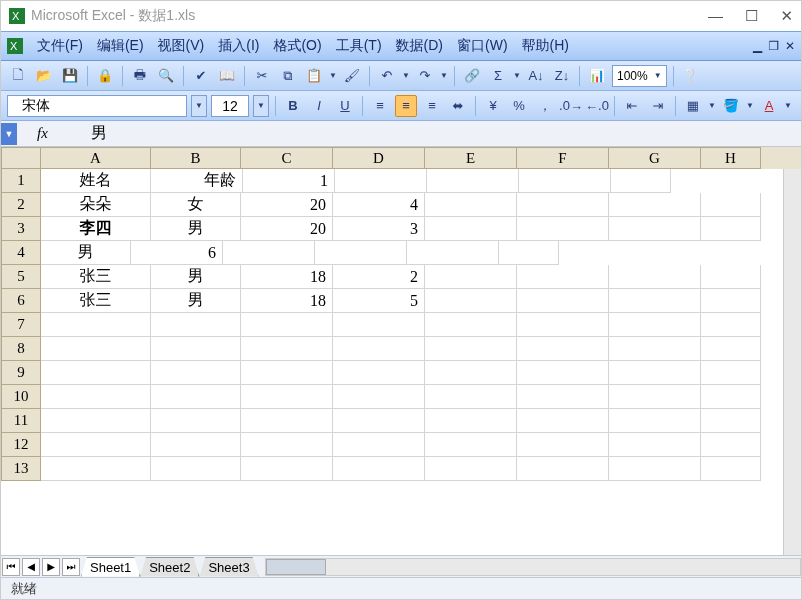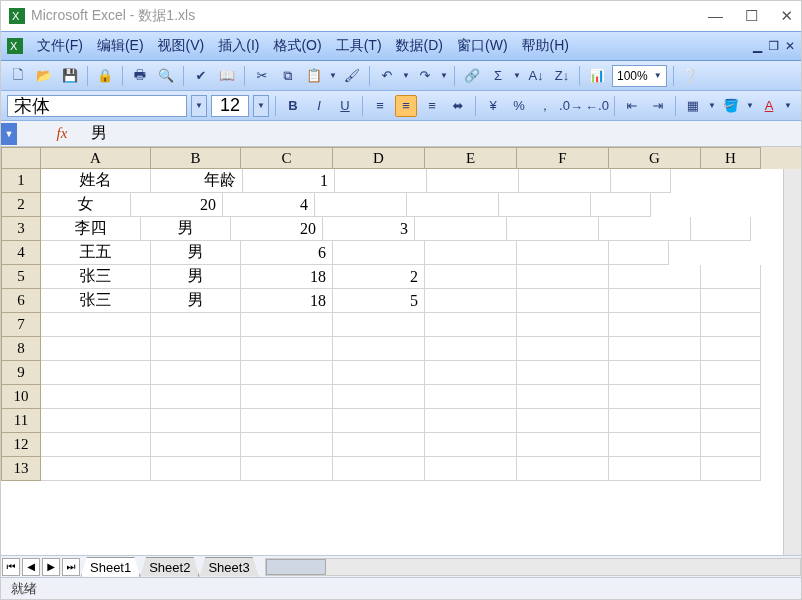--- a/index.html
+++ b/index.html
@@ -14,28 +14,28 @@
 .menubar .spacer { flex:1; }
 .menubar .win-icons { display:flex; gap:6px; color:#1b2d6b; }
 .menubar .win-icons span { font-size:12px; cursor:pointer; }
 .toolbar { height: 30px; background: linear-gradient(#dbe9ff, #b8d3f7); display:flex; align-items:center; padding:0 6px; gap:4px; border-bottom:1px solid #8fb3e4; overflow:hidden;}
 .tbtn { width:22px; height:22px; display:flex; align-items:center; justify-content:center; font-size:13px; color:#2a3f7a; cursor:pointer; border-radius:2px; }
 .tsep { width:1px; height:20px; background:#8fb3e4; margin:0 2px; }
 .tdrop { width:8px; font-size:8px; color:#2a3f7a; display:flex; align-items:center; cursor:pointer;}
 .zoom-box { display:flex; align-items:center; height:22px; background:#fff; border:1px solid #7a9fd4; padding:0 4px; font-size:12px; color:#000; }
 .zoom-box .dd { margin-left:6px; font-size:8px; color:#2a3f7a; }
 .fmt-bar { height: 30px; background: linear-gradient(#dbe9ff, #b8d3f7); display:flex; align-items:center; padding:0 6px; gap:4px; border-bottom:1px solid #8fb3e4; overflow:hidden;}
-.fontbox, .sizebox { background:#fff; border:1px solid #7a9fd4; height:22px; display:flex; align-items:center; padding:0 6px; font-size:18px; }
+.fontbox, .sizebox { background:#fff; border:1px solid #7a9fd4; height:22px; display:flex; align-items:center; padding:0 14px; font-size:14px; }
 .fontbox { width:180px; }
 .sizebox { width:38px; justify-content:center;}
 .dd-btn { width:16px; height:22px; background:#cfe0fb; border:1px solid #7a9fd4; display:flex; align-items:center; justify-content:center; font-size:8px; color:#2a3f7a; cursor:pointer; }
 .namebox-row { height:26px; display:flex; align-items:center; border-bottom:1px solid #c0c9d6; background:#eef2f8; }
 .namebox { width:112px; height:22px; background:#fff; border:1px solid #b8c4d6; margin:0 4px; display:flex; align-items:center; justify-content:flex-end; padding:0 8px; font-size:14px; }
 .namebox-dd { width:16px; height:22px; background:#4f7fd6; display:flex; align-items:center; justify-content:center; color:#fff; font-size:9px; cursor:pointer;}
-.fx-label { width:70px; text-align:center; font-style:italic; font-family:"Times New Roman",serif; font-size:15px; color:#c2410c;padding-left:20px; }
+.fx-label { width:70px; text-align:left; font-style:italic; font-family:"Times New Roman",serif; font-size:15px; color:#000000;padding-left:20px; }
 .formula-input { flex:1; height:22px; border:none; background:transparent; font-size:16px; padding-left:4px; font-family:"SimSun",serif;}
 .grid-wrap { flex:1; display:flex; flex-direction:column; overflow:hidden; position:relative; }
 .col-headers { display:flex; height:22px; background:#e9e2cf; }
 .corner { width:40px; border:1px solid #b3a98a; background:#e9e2cf; }
 .ch { border:1px solid #b3a98a; border-left:none; display:flex; align-items:center; justify-content:center; font-size:15px; color:#000; background:#e9e2cf; font-family:"Times New Roman",serif;}
 .rows { flex:1; overflow:hidden; }
 .row { display:flex; height:24px; }
 .rh { width:40px; border:1px solid #b3a98a; border-top:none; background:#e9e2cf; display:flex; align-items:center; justify-content:center; font-size:15px; font-family:"Times New Roman",serif;}
 .cell { border-right:1px solid #d4d4d4; border-bottom:1px solid #d4d4d4; display:flex; align-items:center; padding:0 6px; font-size:16px; font-family:"SimSun","宋体",serif; justify-content:center; }
 .cell.num { justify-content:flex-end; font-family:Liberation Serif, serif;}
@@ -192,42 +192,42 @@
         <div class="cell" style="width: 110px;">姓名</div>
         <div class="cell num" style="width: 92px;">年龄</div>
         <div class="cell num" style="width: 92px;">1</div>
         <div class="cell" style="width: 92px;"></div>
         <div class="cell" style="width: 92px;"></div>
         <div class="cell" style="width: 92px;"></div>
         <div class="cell" style="width: 60px;"></div>
       </div>
       <div class="row">
         <div class="rh">2</div>
+        <div class="cell" style="width: 110px;">朵朵</div>
         <div class="cell" style="width: 90px;">女</div>
         <div class="cell num" style="width: 92px;">20</div>
         <div class="cell num" style="width: 92px;">4</div>
         <div class="cell" style="width: 92px;"></div>
         <div class="cell" style="width: 92px;"></div>
         <div class="cell" style="width: 92px;"></div>
         <div class="cell" style="width: 60px;"></div>
       </div>
       <div class="row">
         <div class="rh">3</div>
-        <div class="cell" style="width: 100px;">李四</div>
+        <div class="cell" style="width: 110px; font-weight: bold;">李四</div>
         <div class="cell" style="width: 90px;">男</div>
         <div class="cell num" style="width: 92px;">20</div>
         <div class="cell num" style="width: 92px;">3</div>
         <div class="cell" style="width: 92px;"></div>
         <div class="cell" style="width: 92px;"></div>
         <div class="cell" style="width: 92px;"></div>
         <div class="cell" style="width: 60px;"></div>
       </div>
       <div class="row">
         <div class="rh">4</div>
-        <div class="cell" style="width: 110px;">王五</div>
         <div class="cell" style="width: 90px;">男</div>
         <div class="cell num" style="width: 92px;">6</div>
         <div class="cell" style="width: 92px;"></div>
         <div class="cell" style="width: 92px;"></div>
         <div class="cell" style="width: 92px;"></div>
         <div class="cell" style="width: 60px;"></div>
       </div>
       <div class="row">
         <div class="rh">5</div>
         <div class="cell" style="width: 110px;">张三</div>

